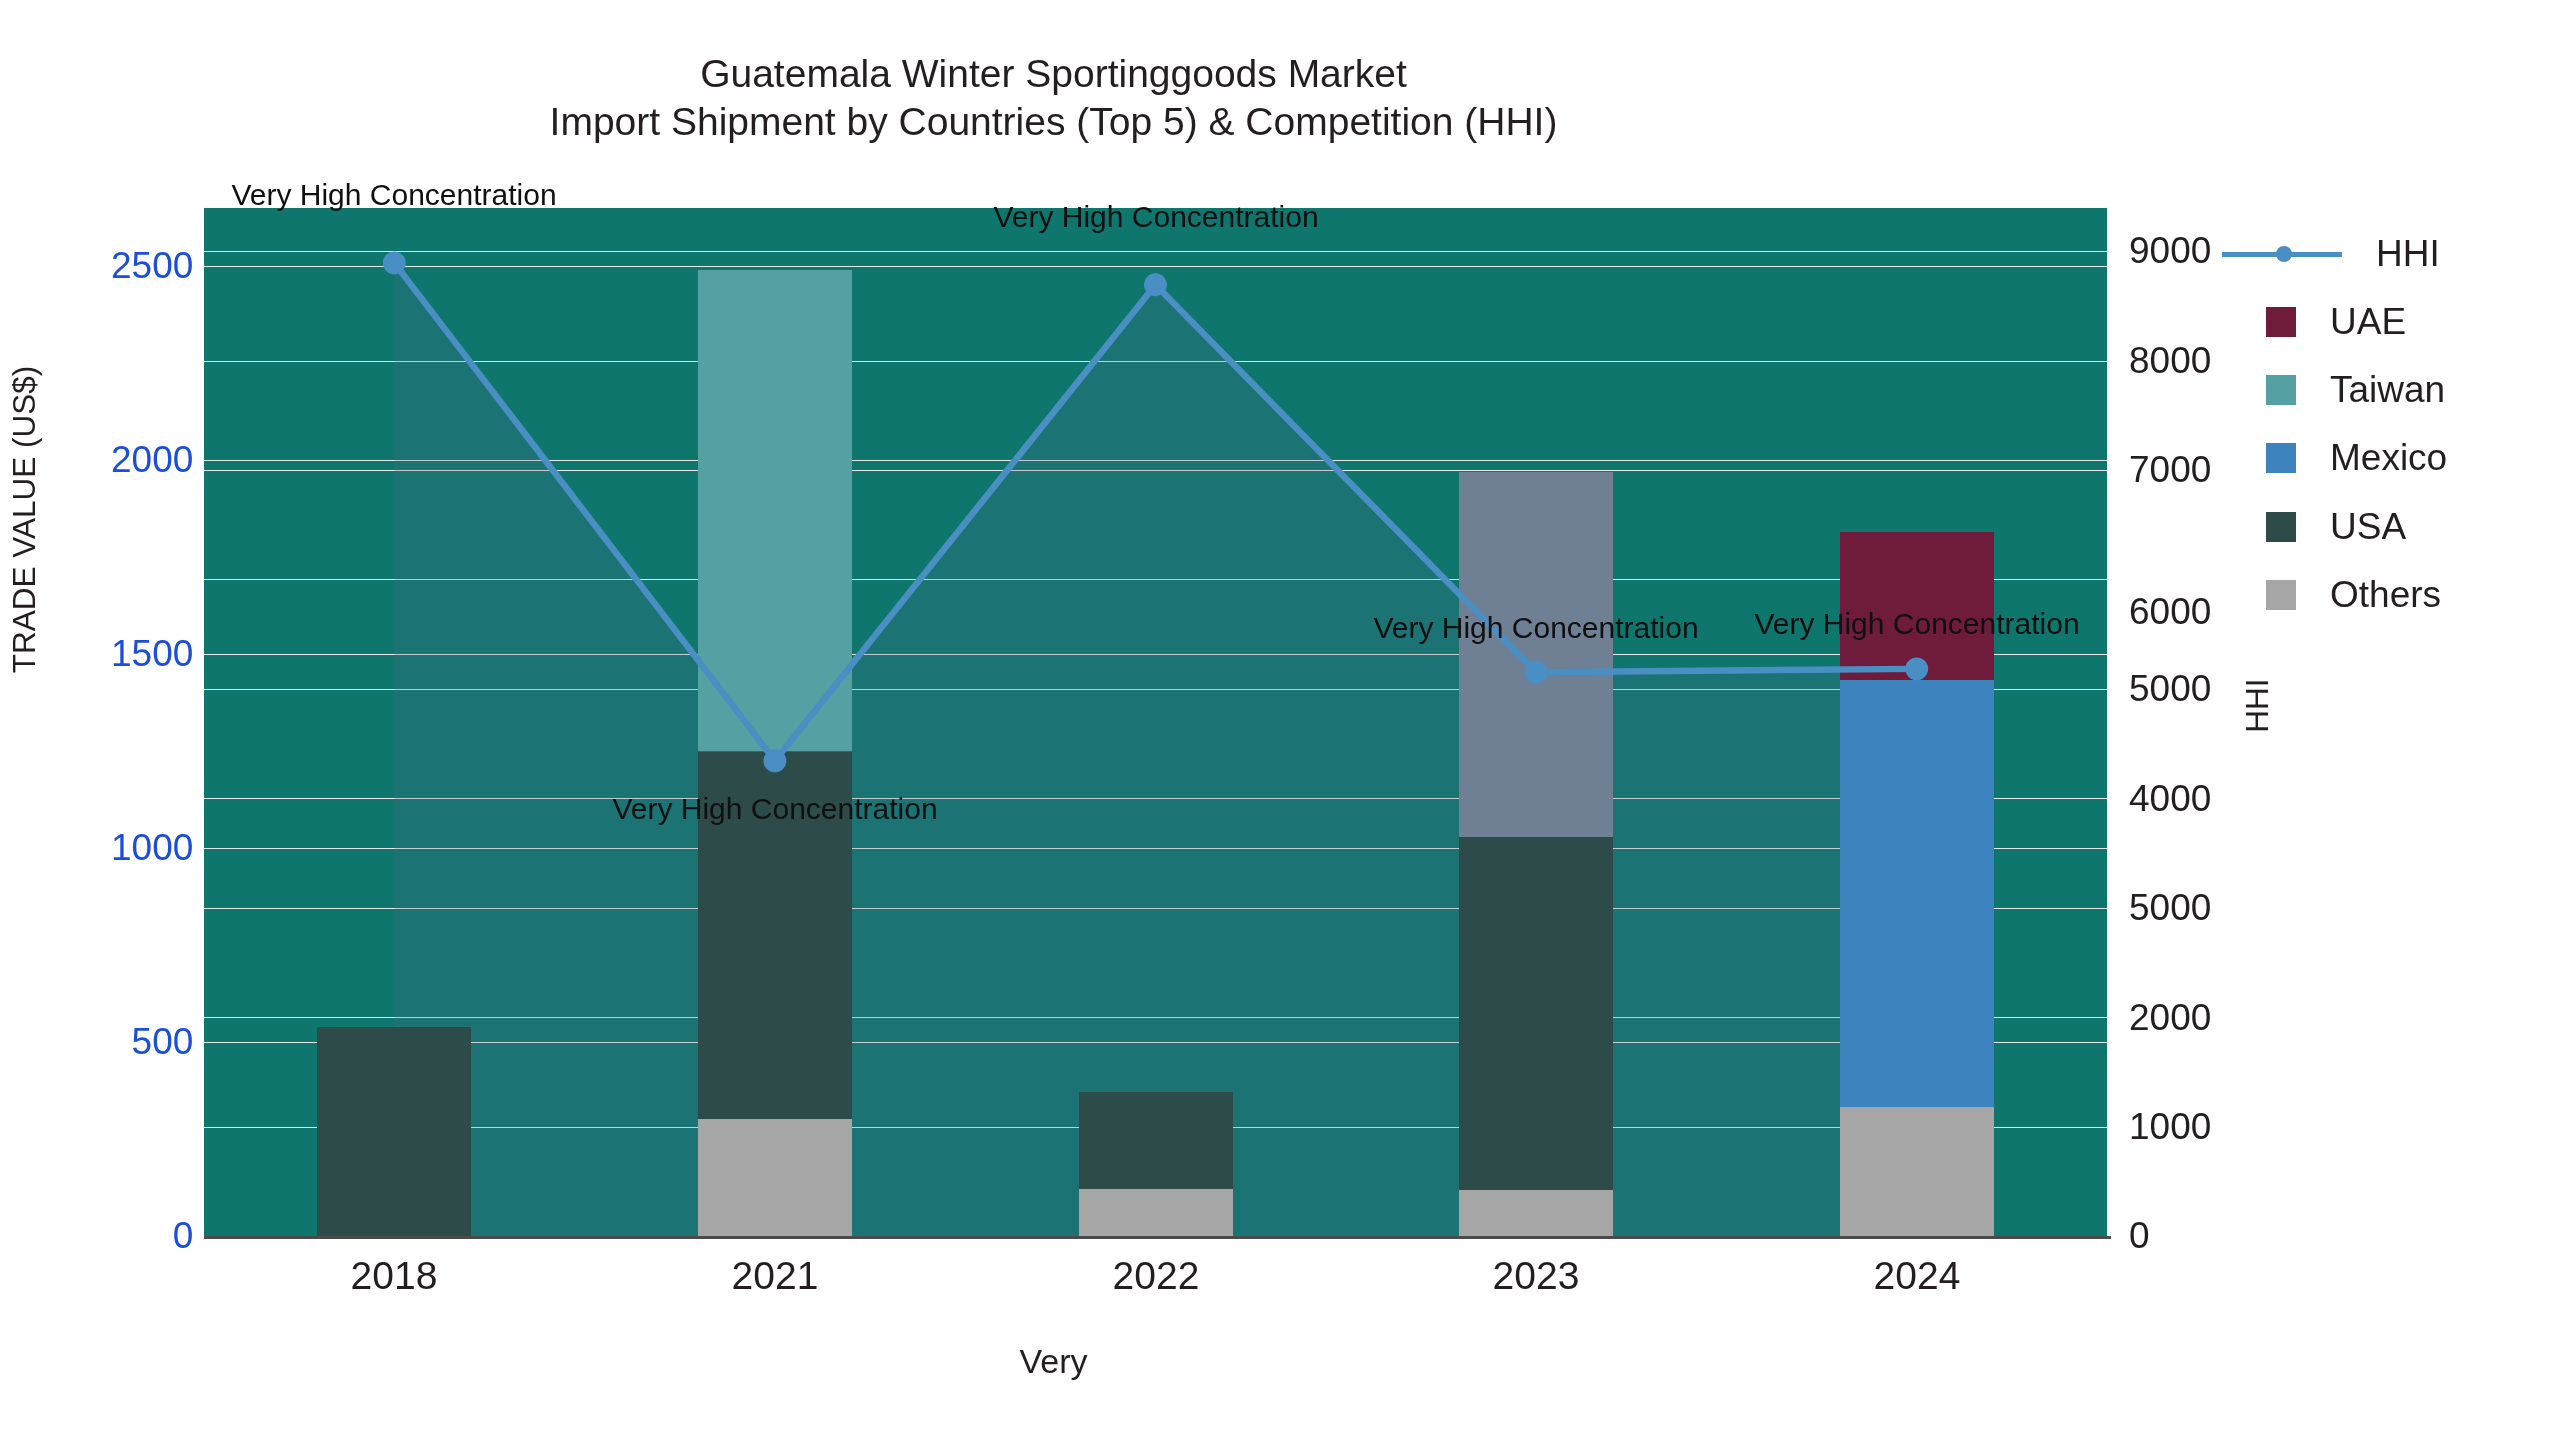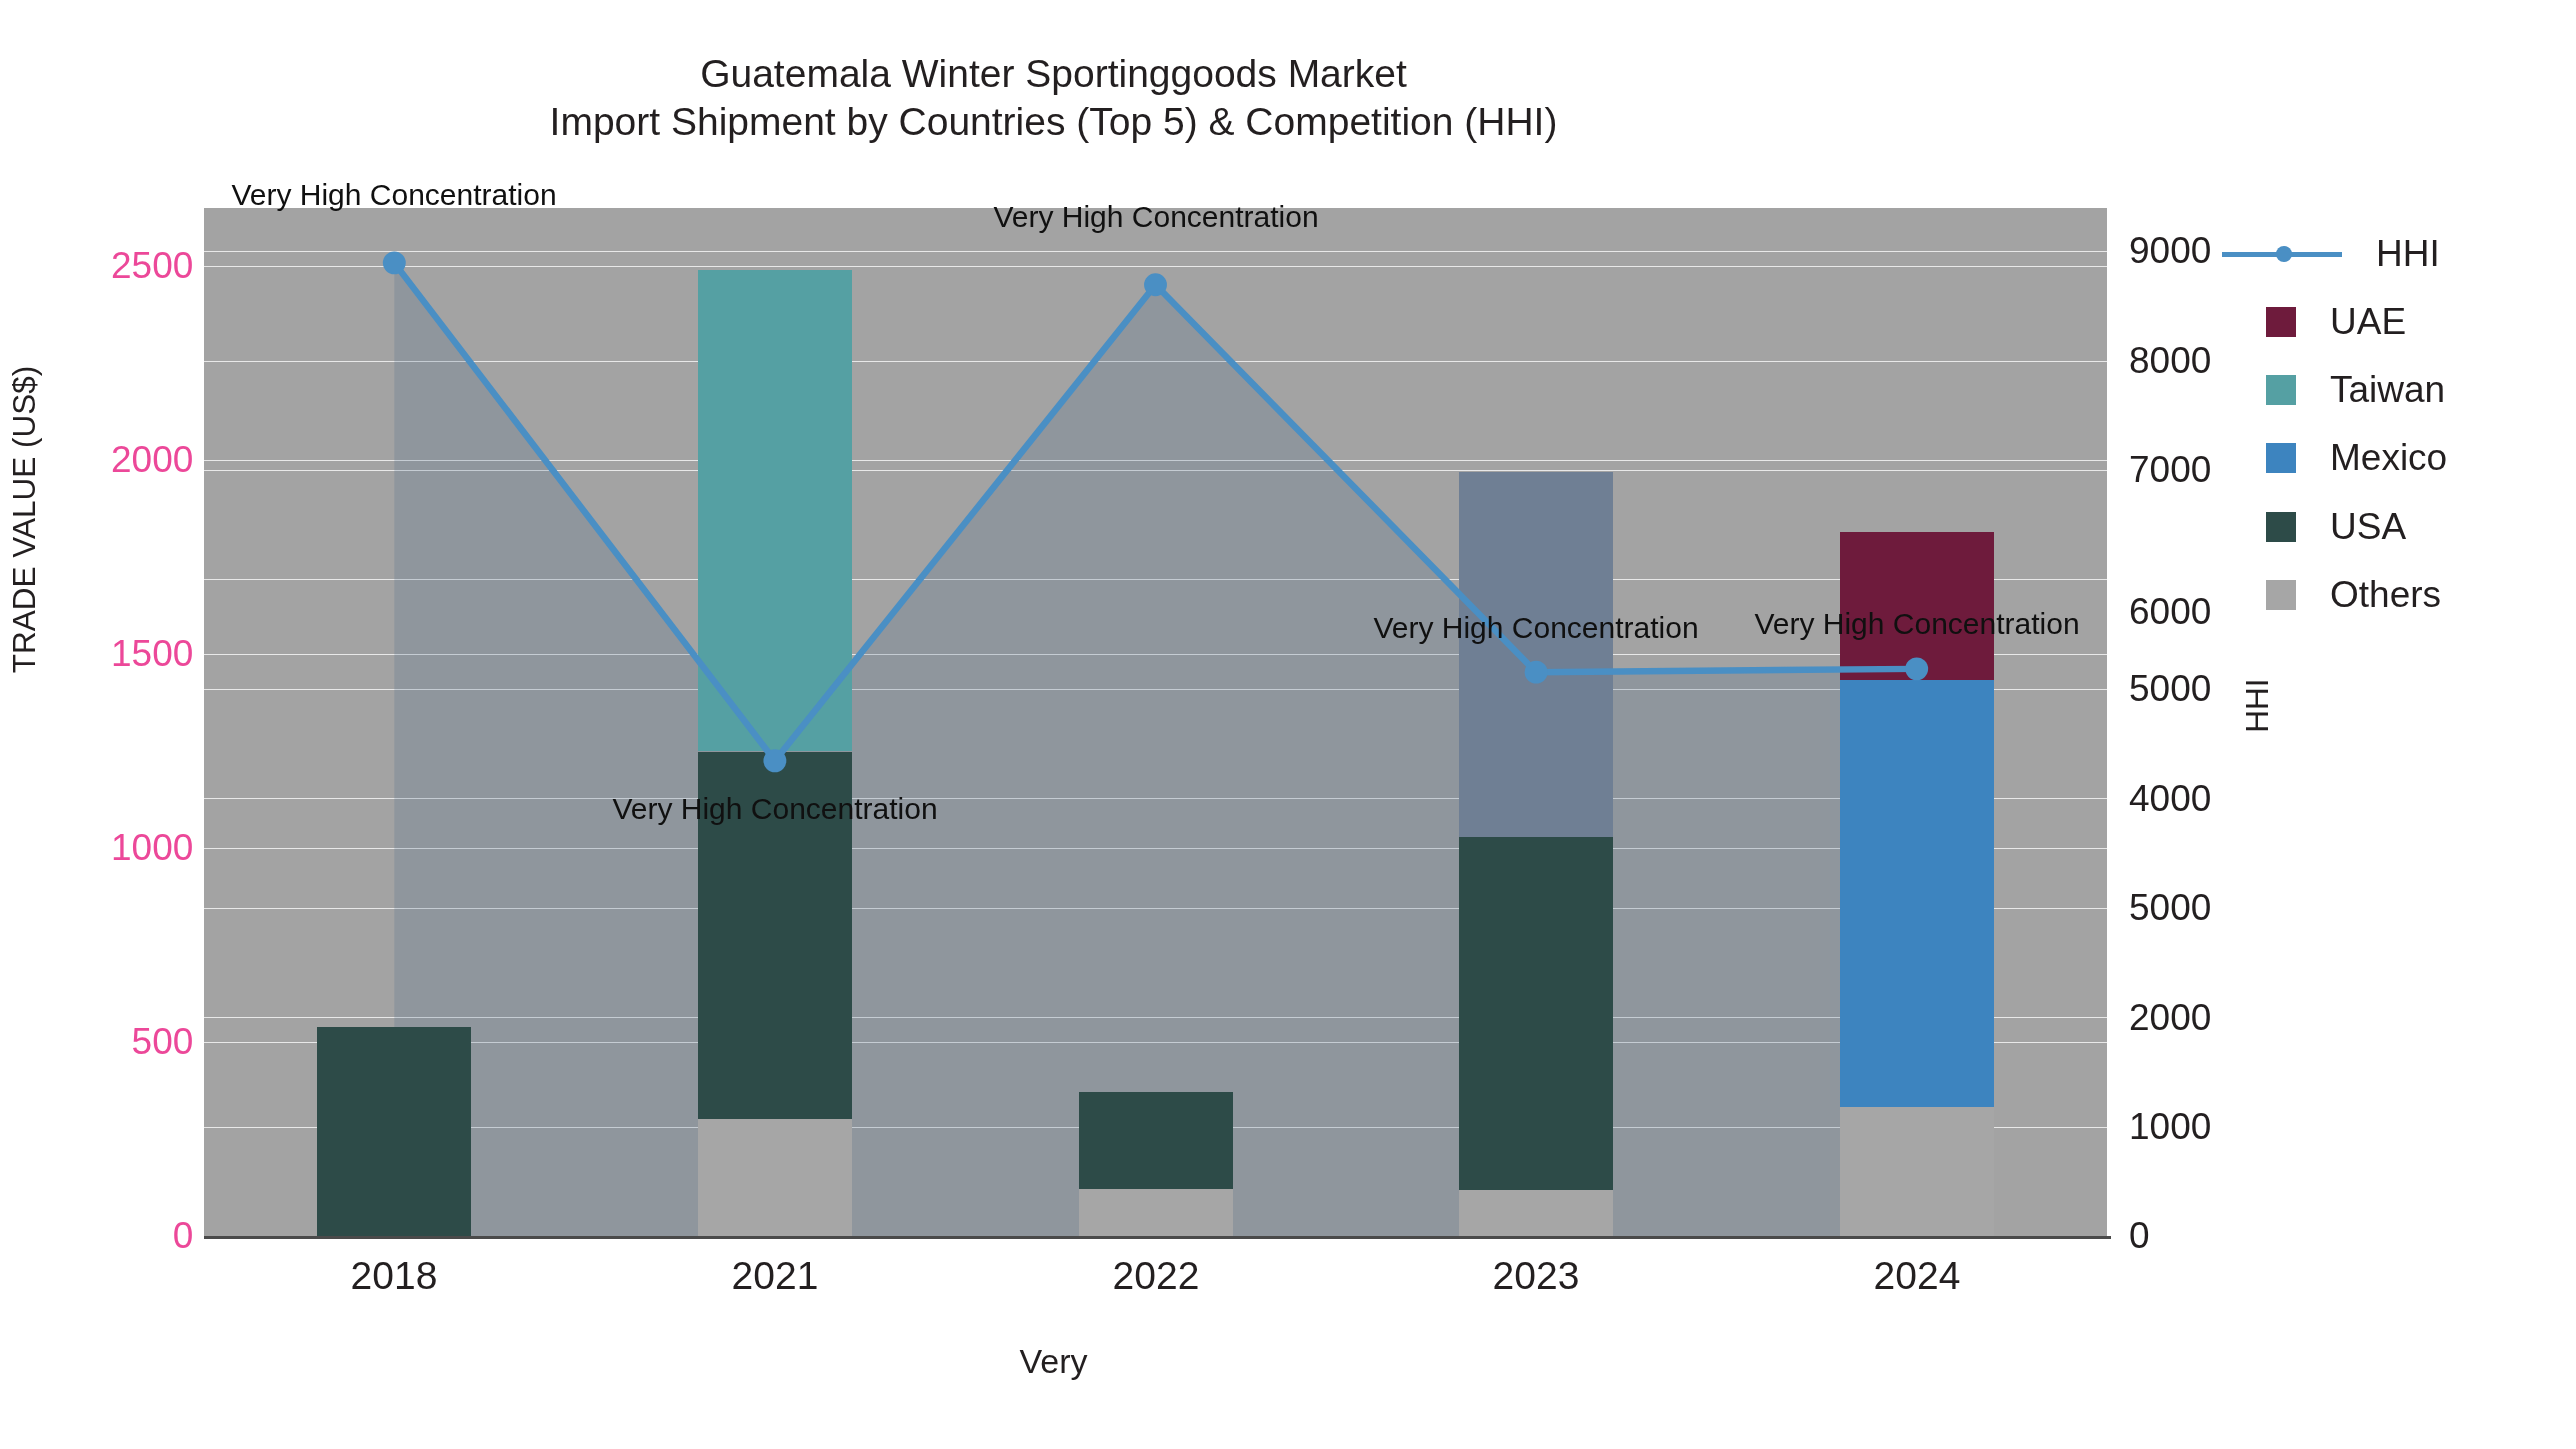--- a/index.html
+++ b/index.html
@@ -2,28 +2,28 @@
 <html style="font-size:11.4px"><head>
 <meta charset="utf-8">
 <style>
   html,body{margin:0;padding:0;}
   body{width:2576px;height:1449px;background:#ffffff;font-family:"Liberation Sans",sans-serif;overflow:hidden;}
   #root{position:relative;width:2576px;height:1449px;}
 
   .title{position:absolute;left:0;top:50px;width:2107px;text-align:center;font-size:39px;color:#231f20;line-height:1.22;font-family:"Liberation Sans",sans-serif;}
   .title div{white-space:nowrap;}
 
-  .plot{position:absolute;left:204px;top:208px;width:1903px;height:1029px;background:#a3a3a3;}
+  .plot{position:absolute;left:204px;top:208px;width:1903px;height:1029px;background:#0f766e;}
   .gridline{position:absolute;left:0;width:100%;height:1.4px;background:#e8e8e8;}
   .baseline{position:absolute;left:204px;top:1236px;width:1907px;height:2.9px;background:#4a4a4a;}
 
   
   .ylabel-left{position:absolute;left:-190px;top:501px;width:429px;text-align:center;transform:rotate(-90deg);font-size:31.5px;color:#231f20;}
 
-  .tickL{position:absolute;width:179px;text-align:right;font-size:37px;color:#ec4899;transform:translateY(-50%);left:14.3px;}
+  .tickL{position:absolute;width:179px;text-align:right;font-size:37px;color:#1d4ed8;transform:translateY(-50%);left:14.3px;}
   .tickR{position:absolute;width:186px;text-align:left;font-size:37px;color:#231f20;transform:translateY(-50%);left:2129px;}
 
   .ylabel-right{position:absolute;left:2186px;top:687px;width:143px;text-align:center;transform:rotate(-90deg);transform-origin:center;font-size:31.5px;color:#231f20;}
 
   .xtick{position:absolute;top:1254px;width:286px;text-align:center;font-size:39px;color:#231f20;}
   .xlabel{position:absolute;left:0;top:1342px;width:2107px;text-align:center;font-size:34px;color:#231f20;}
 
   .bar-seg{position:absolute;}
   .hhi-area{position:absolute;left:0;top:0;width:1903px;height:1029px;pointer-events:none;}
   .hhi-svg{position:absolute;left:0;top:0;}

